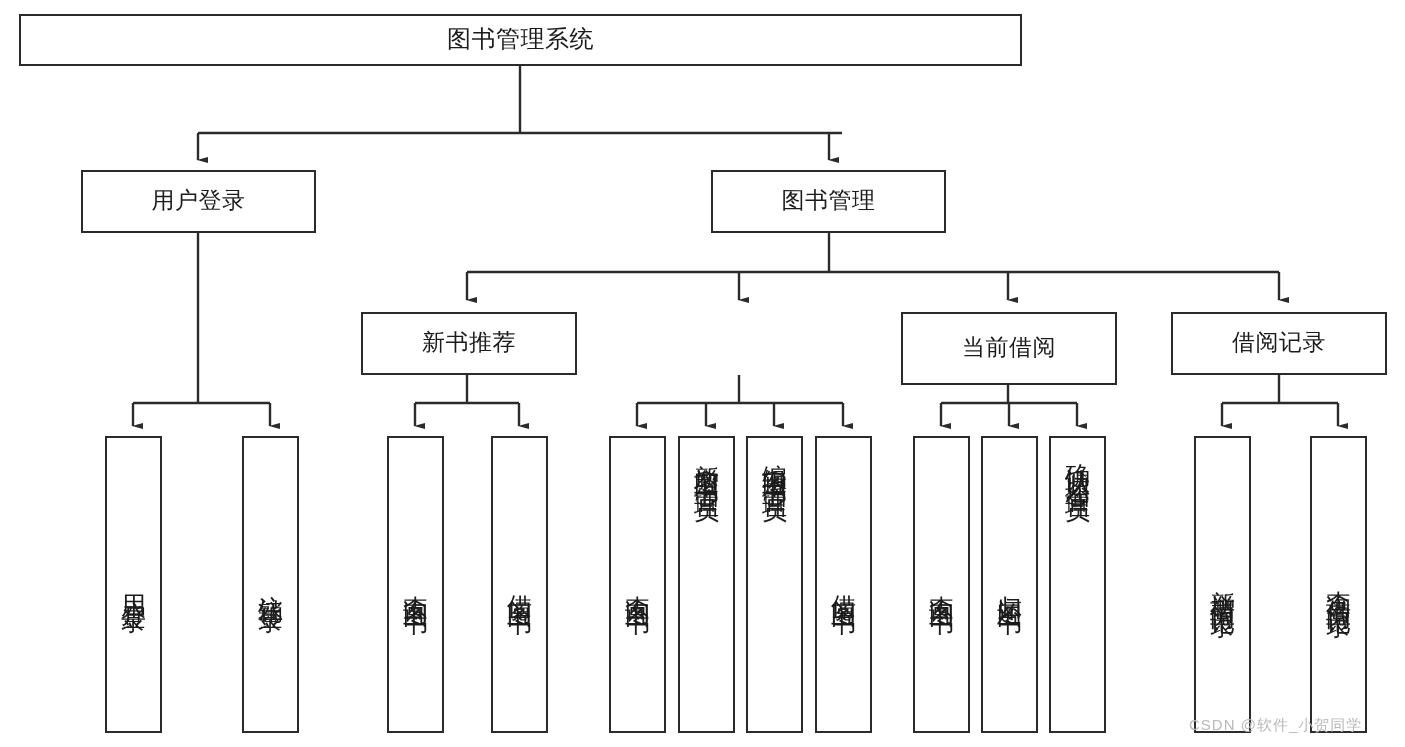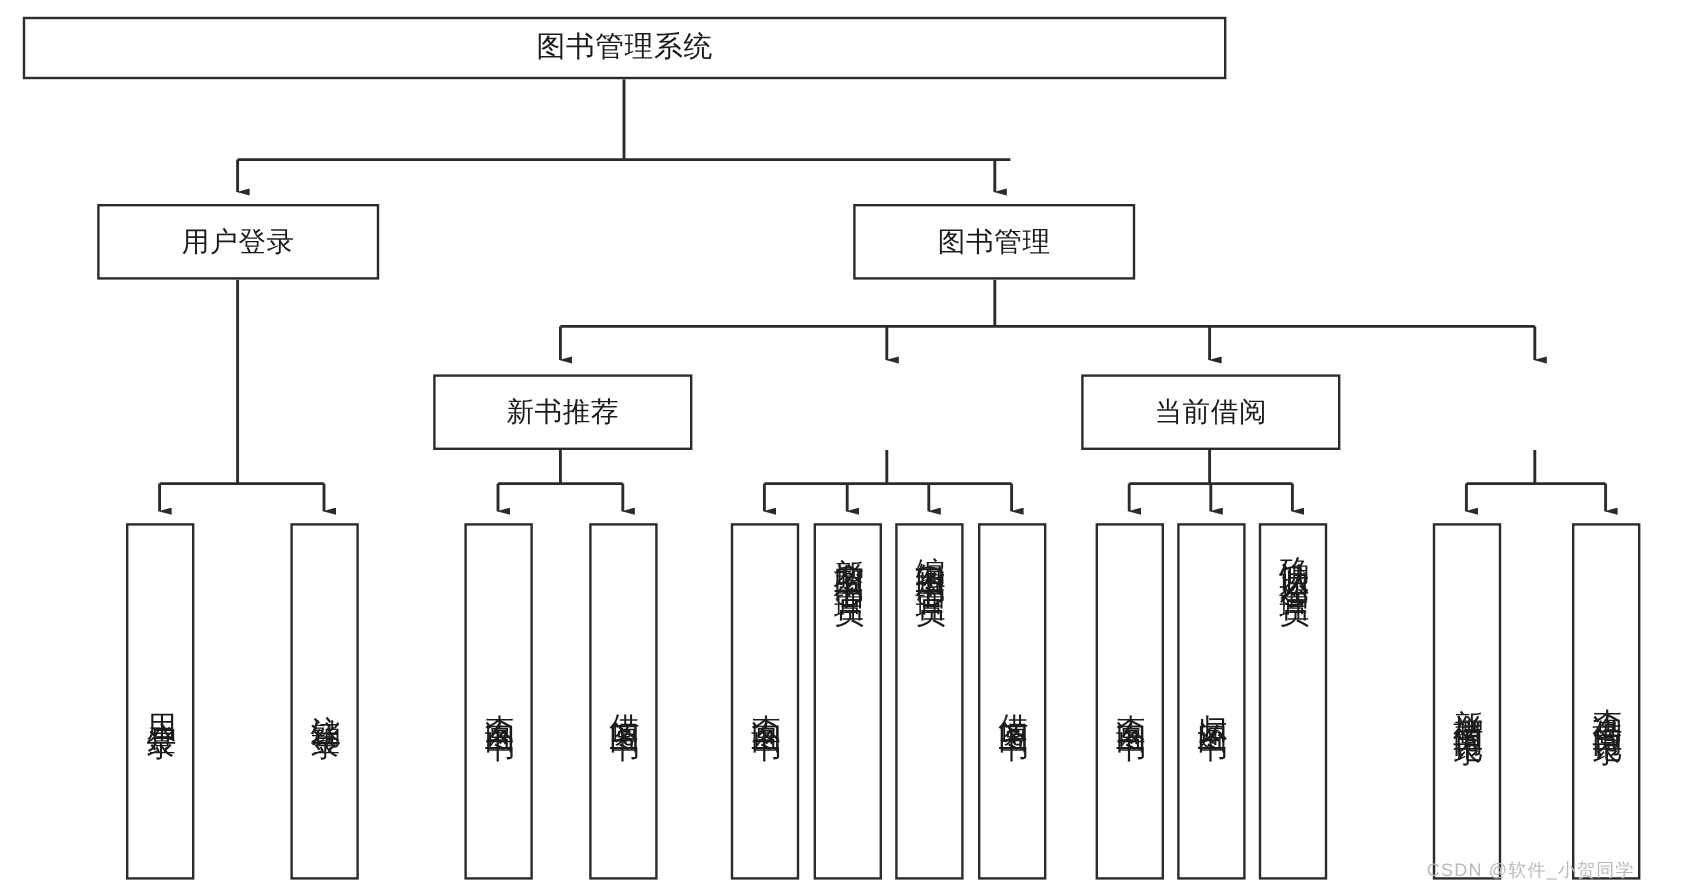--- a/index.html
+++ b/index.html
@@ -14,20 +14,21 @@
   .node{
     position:absolute;
     box-sizing:border-box;
     background:#ffffff;
     border:2px solid #2b2b2b;
     display:flex;
     align-items:center;
     justify-content:center;
     color:#1b1b1b;
     z-index:2;
+    font-family:Liberation Serif, serif;
   }
   .node .lbl{
     display:block;
     line-height:1.08;
     letter-spacing:0.5px;
     white-space:pre-wrap;
   }
 
   
   .h .lbl{font-size:23px;text-align:center;}
@@ -126,22 +127,25 @@
   <div class="node h" style="left:81px;top:170px;width:235px;height:63px;">
     <span class="lbl">用户登录</span>
   </div>
   <div class="node h" style="left:711px;top:170px;width:235px;height:63px;">
     <span class="lbl">图书管理</span>
   </div>
 
   <div class="node h" style="left:361px;top:312px;width:216px;height:63px;">
     <span class="lbl">新书推荐</span>
   </div>
-  <div class="node h" style="left:901px;top:312px;width:216px;height:63px;">
+  <div class="node h" style="left:901px;top:312px;width:216px;height:73px;">
     <span class="lbl">当前借阅</span>
+  </div>
+  <div class="node h" style="left:1171px;top:312px;width:216px;height:63px;">
+    <span class="lbl">借阅记录</span>
   </div>
 
   <div class="node v" style="left:105px;top:436px;width:57px;height:297px;">
     <span class="lbl">用户登录</span>
   </div>
   <div class="node v" style="left:242px;top:436px;width:57px;height:297px;">
     <span class="lbl">注销登录</span>
   </div>
 
   <div class="node v" style="left:387px;top:436px;width:57px;height:297px;">

